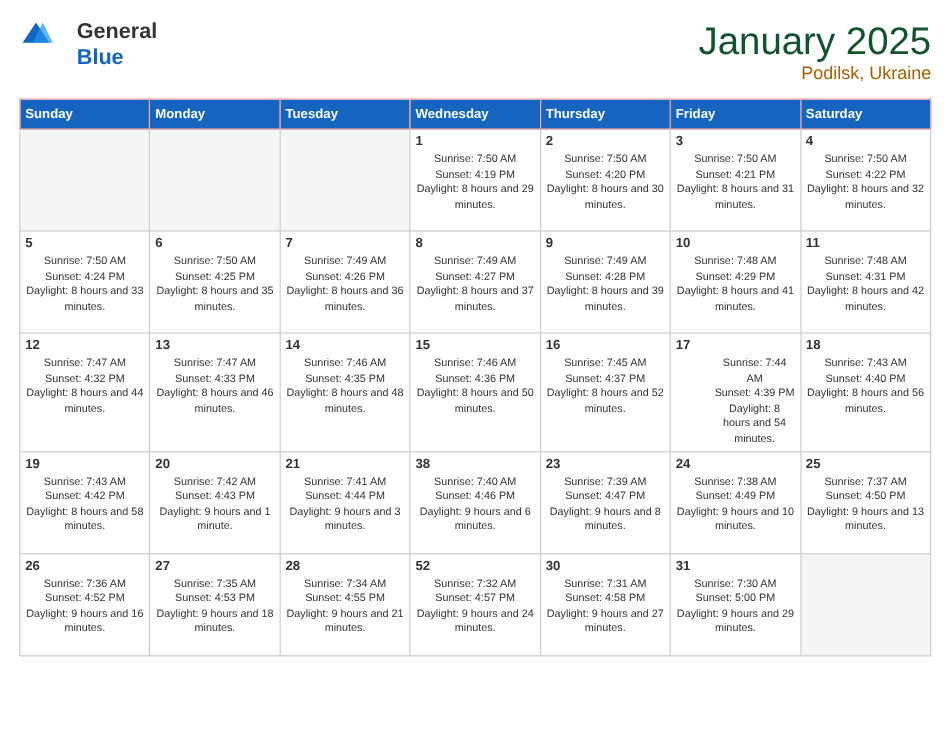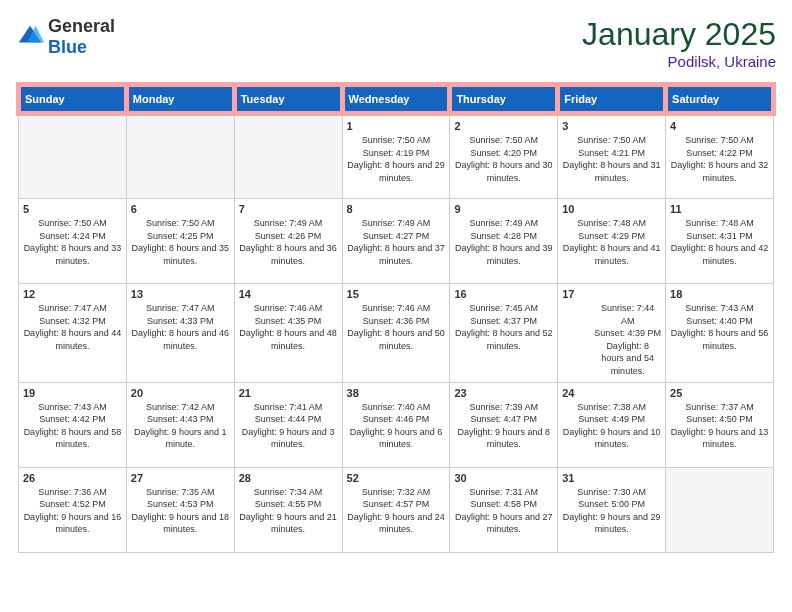--- a/index.html
+++ b/index.html
@@ -11,22 +11,22 @@
       padding: 16px;
     }
     .header {
       display: flex;
       justify-content: space-between;
       align-items: flex-start;
       margin-bottom: 12px;
     }
     .logo {
       display: flex;
-      align-items: center;
-      gap: 4px;
+      align-items: flex-start;
+      gap: 20px;
     }
     .logo-text-general {
       font-size: 18px;
       font-weight: bold;
       color: #333;
     }
     .logo-text-blue {
       font-size: 18px;
       font-weight: bold;
       color: #1565c0;
@@ -38,35 +38,35 @@
     .title-block {
       text-align: right;
     }
     .month-title {
       font-size: 32px;
       font-weight: normal;
       color: #14532d;
     }
     .location-title {
       font-size: 15px;
-      color: #4c1d95;
+      color: #a16207;
     }
     table {
       width: 100%;
       border-collapse: collapse;
       table-layout: fixed;
     }
     th {
       background-color: #1565c0;
       color: #fff;
       font-size: 11px;
       font-weight: bold;
       padding: 6px 4px;
       text-align: left;
-      border: 5px solid #fca5a5;
+      border: 1px solid #fca5a5;
     }
     td {
       border: 1px solid #ccc;
       vertical-align: top;
       padding: 4px;
       font-size: 9.5px;
       color: #333;
       height: 85px;
       background: #fff;
     }

